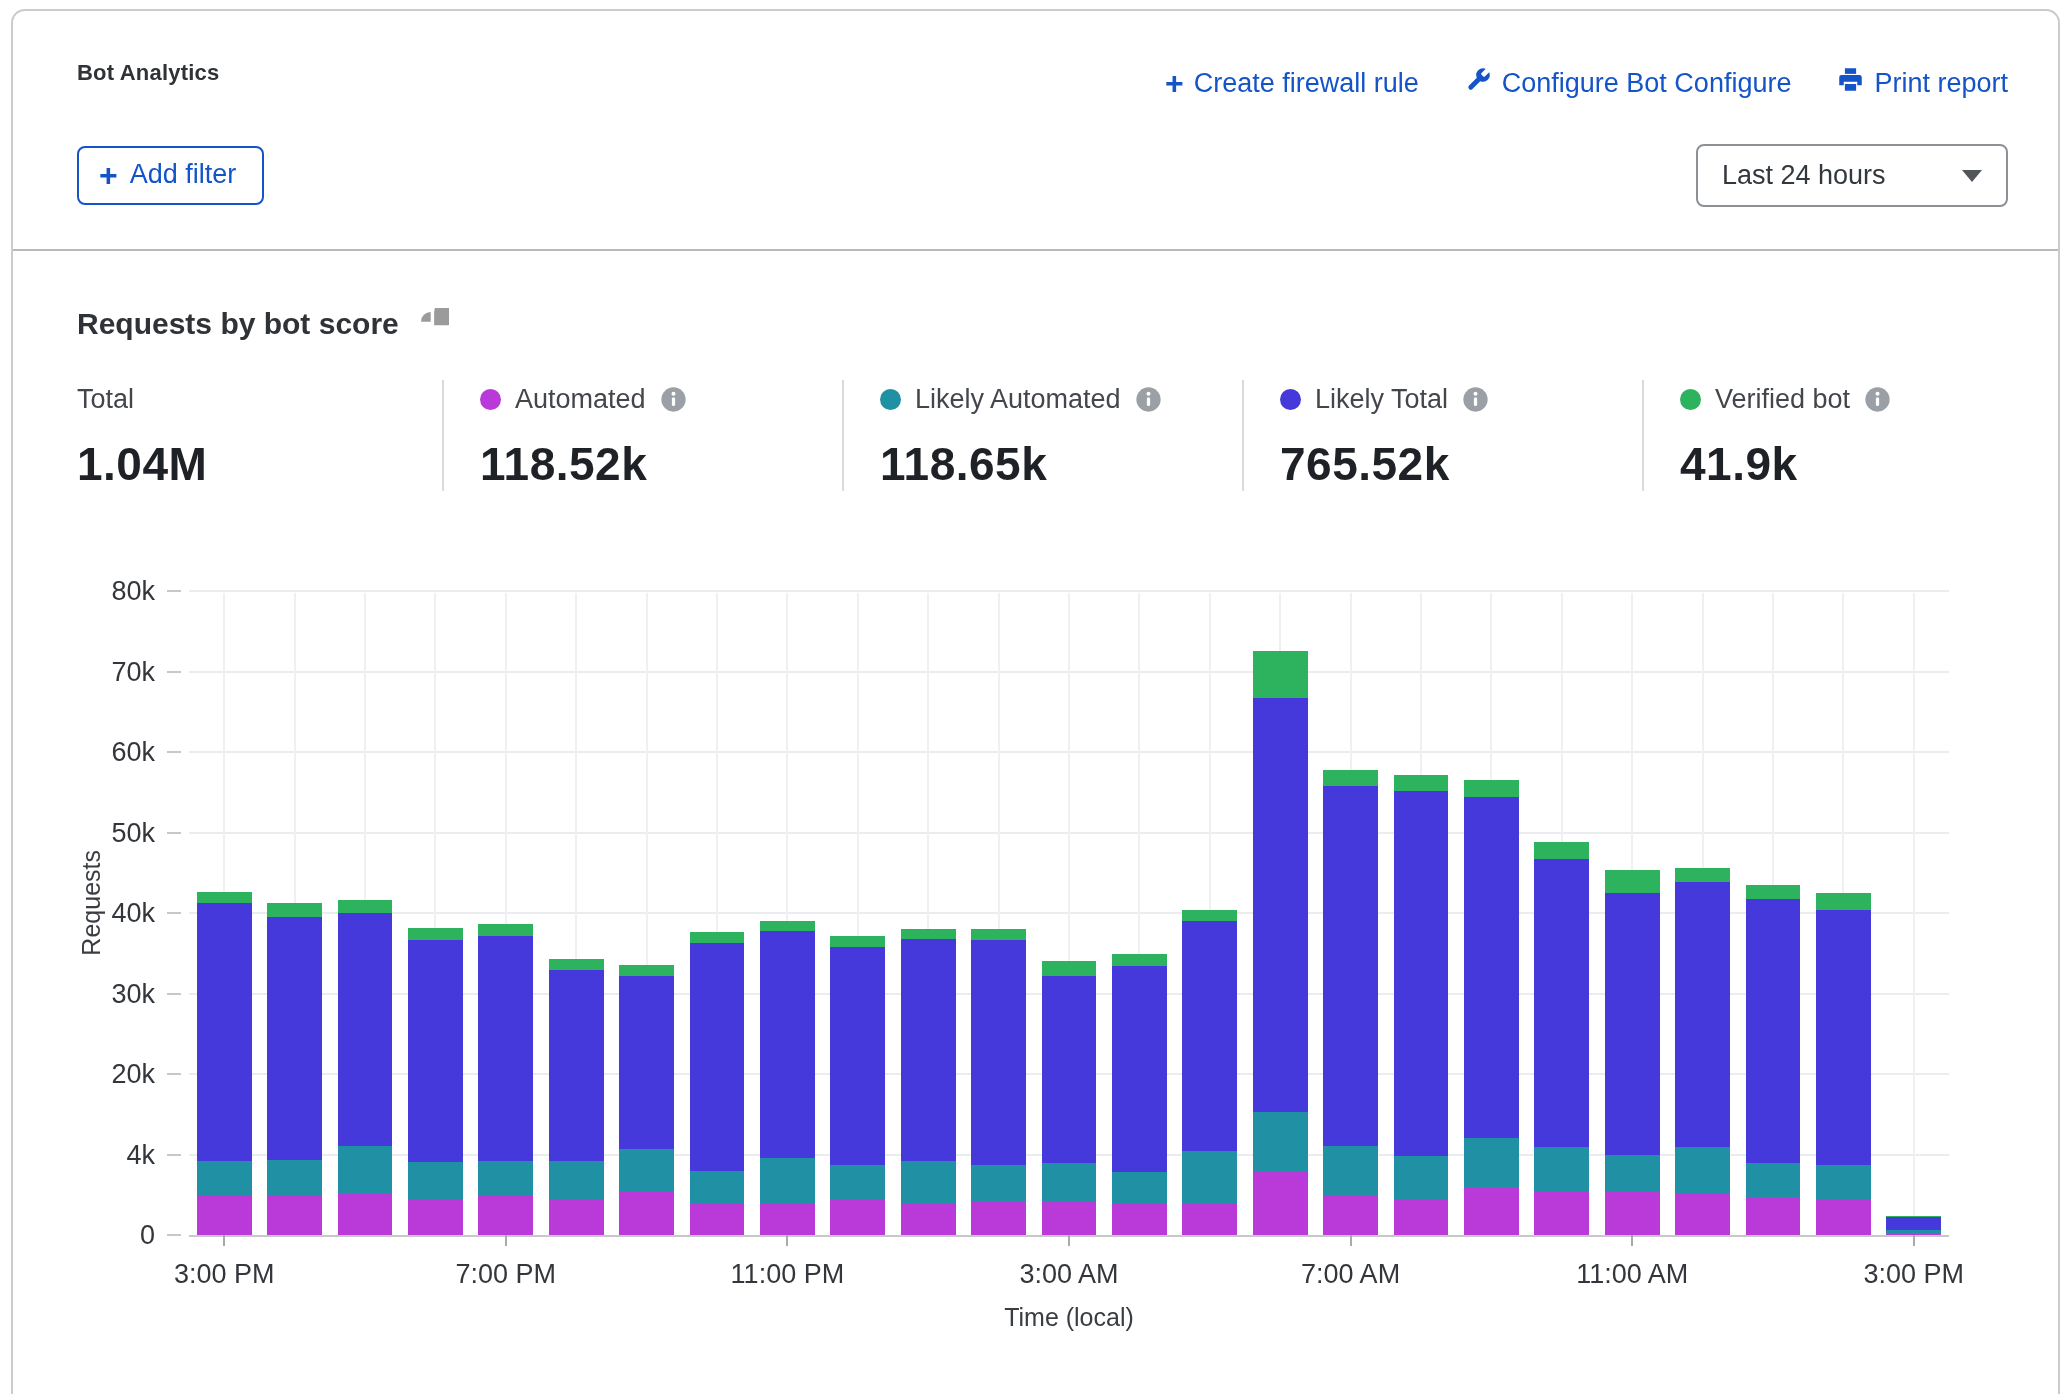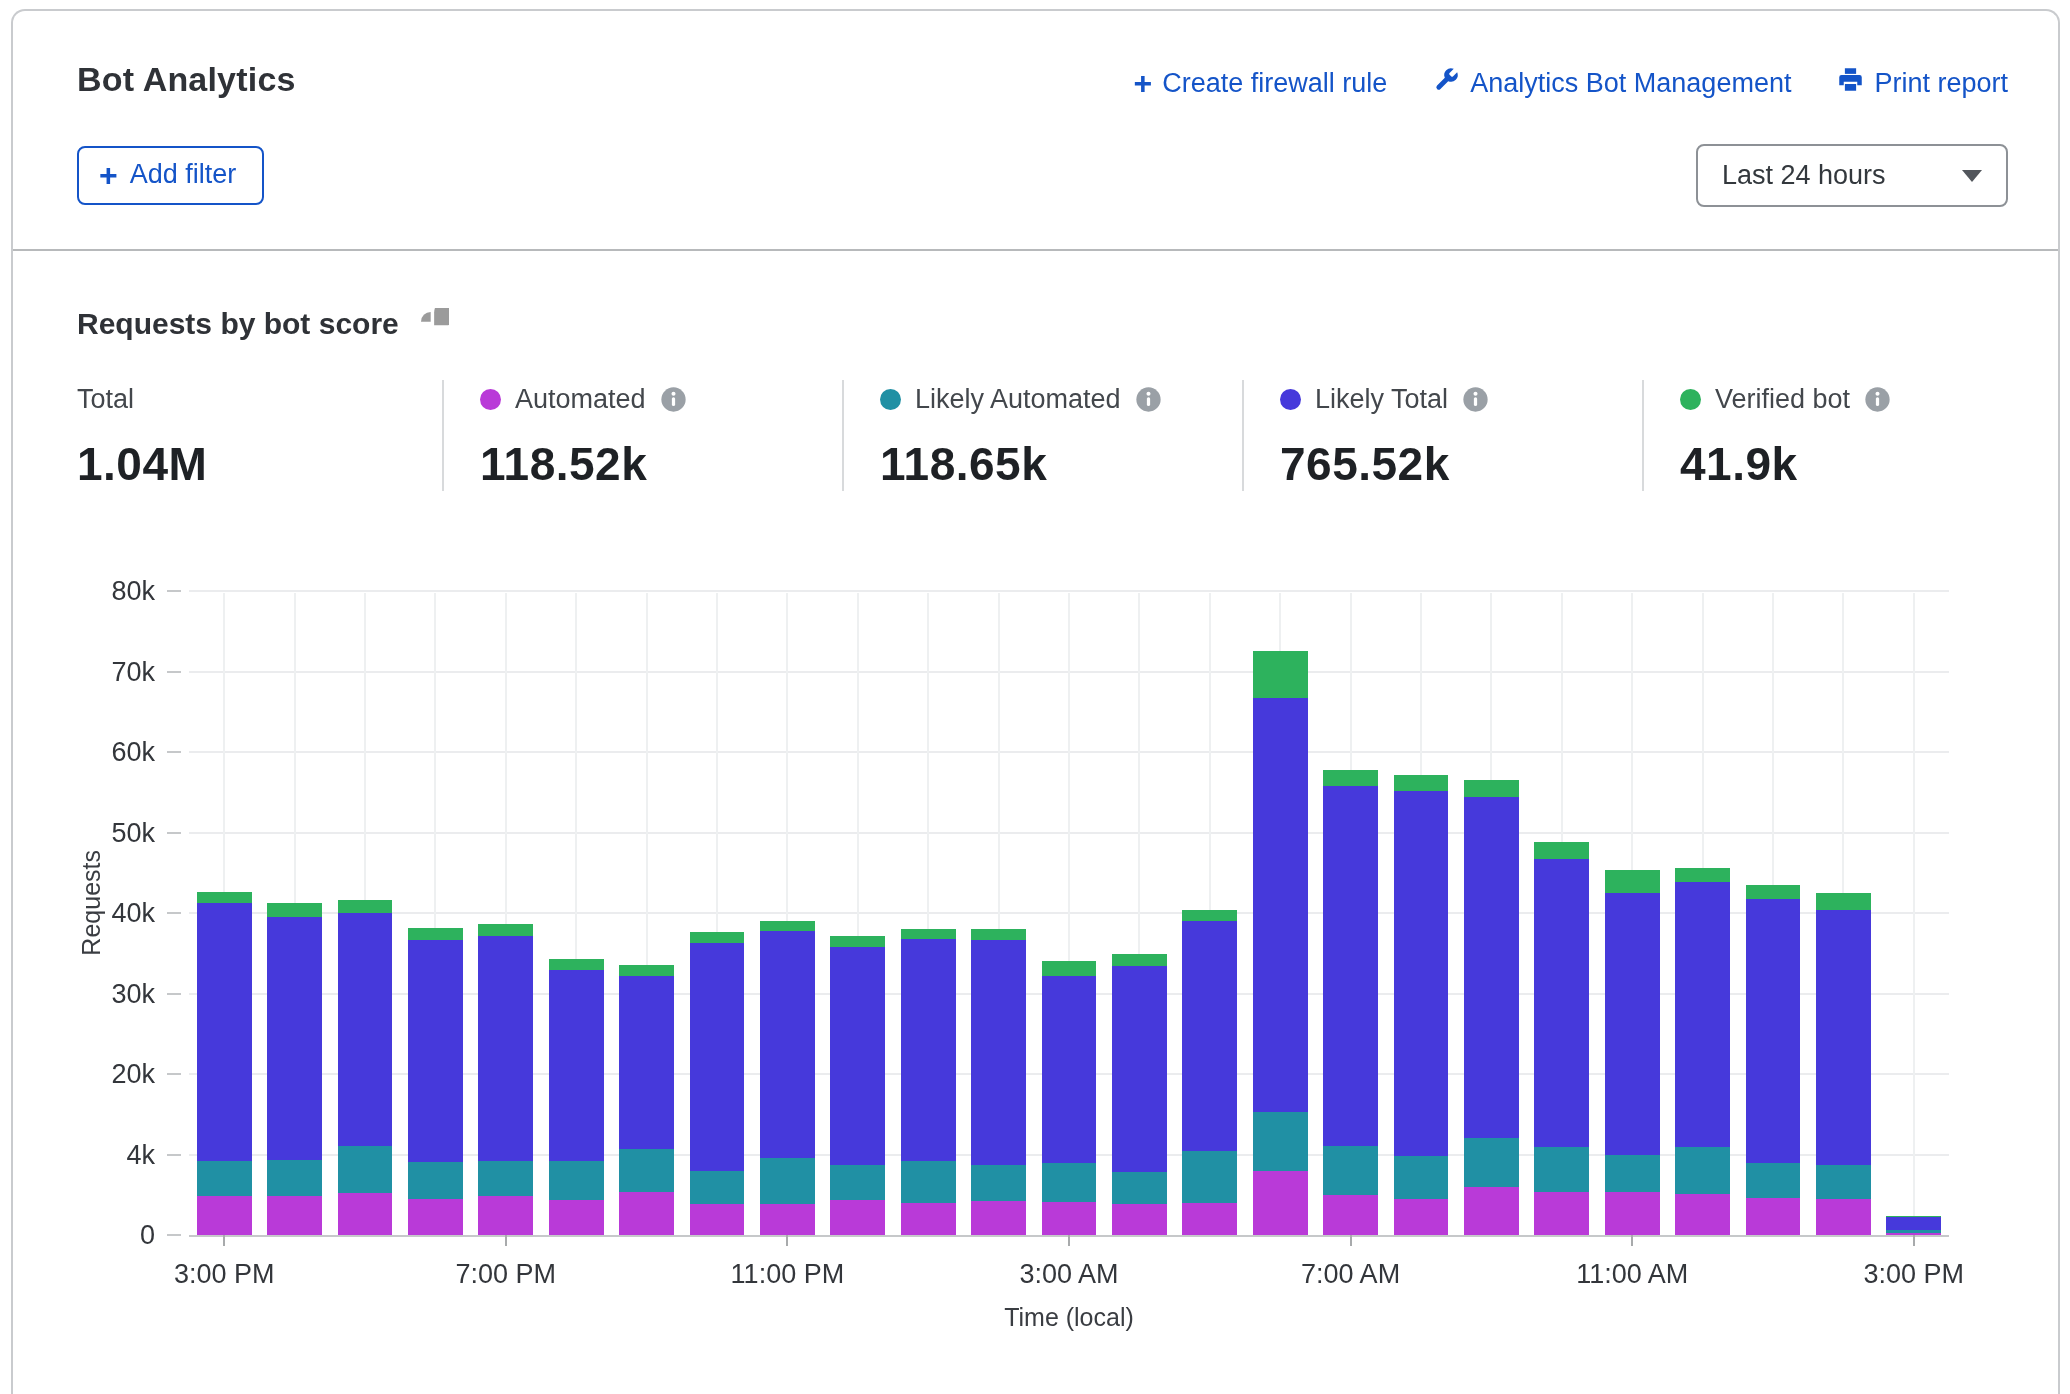--- a/index.html
+++ b/index.html
@@ -4,21 +4,21 @@
 <style>
   * { margin:0; padding:0; box-sizing:border-box; }
   html,body { width:2070px; height:1394px; background:#fff; overflow:hidden;
     font-family:"Liberation Sans", sans-serif; color:#24272b; }
   .card { position:absolute; left:11px; top:9px; right:10px; bottom:0;
     background:#fff; border:2px solid #c9cbce; border-bottom:none;
     border-radius:14px 14px 0 0; }
   
   .header { padding:49px 50px 42px 64px; border-bottom:2px solid #b7b9bb; }
   .title-row { display:flex; justify-content:space-between; align-items:flex-start; }
-  .page-title { font-size:34px; font-weight:700; color:#2f3237; letter-spacing:.2px; }
+  .page-title { font-size:22px; font-weight:700; color:#2f3237; letter-spacing:.2px; }
   .actions { display:flex; gap:46px; align-items:center; margin-top:6px; }
   .action-link { display:flex; align-items:center; gap:10px; color:#1454c8;
     font-size:27px; cursor:pointer; text-decoration:none; }
   .action-link svg { width:27px; height:27px; }
   .plus-glyph { font-size:32px; font-weight:600; line-height:24px; }
   .filter-row { display:flex; justify-content:space-between; align-items:center; margin-top:44px; }
   .add-filter-btn { display:flex; align-items:center; gap:12px; color:#1454c8;
     background:#fff; border:2px solid #1454c8; border-radius:8px;
     font-size:27px; padding:11px 26px 13px 20px; cursor:pointer;
     font-family:"Liberation Sans", sans-serif; }
@@ -70,21 +70,21 @@
         <a class="action-link">
           <span class="plus-glyph">+</span>
           <span>Create firewall rule</span>
         </a>
         <a class="action-link">
           <span>
             <svg viewBox="0 0 24 24" fill="currentColor" style="width:27px;height:27px;">
                 <path d="M14.7 6.3a1 1 0 0 0 0 1.4l1.6 1.6a1 1 0 0 0 1.4 0l3.77-3.77a6 6 0 0 1-7.94 7.94l-6.91 6.91a2.12 2.12 0 0 1-3-3l6.91-6.91a6 6 0 0 1 7.94-7.94l-3.76 3.76z"></path>
               </svg>
           </span>
-          <span>Analytics Bot Management</span>
+          <span>Configure Bot Configure</span>
         </a>
         <a class="action-link">
           <span>
             <svg viewBox="0 0 24 24" fill="currentColor" style="width:27px;height:27px;">
                 <path d="M7 2h10v5H7z"></path>
                 <path d="M4 8h16a2 2 0 0 1 2 2v7h-4v-3H6v3H2v-7a2 2 0 0 1 2-2z"></path>
                 <path d="M7 16h10v6H7z"></path>
               </svg>
           </span>
           <span>Print report</span>

